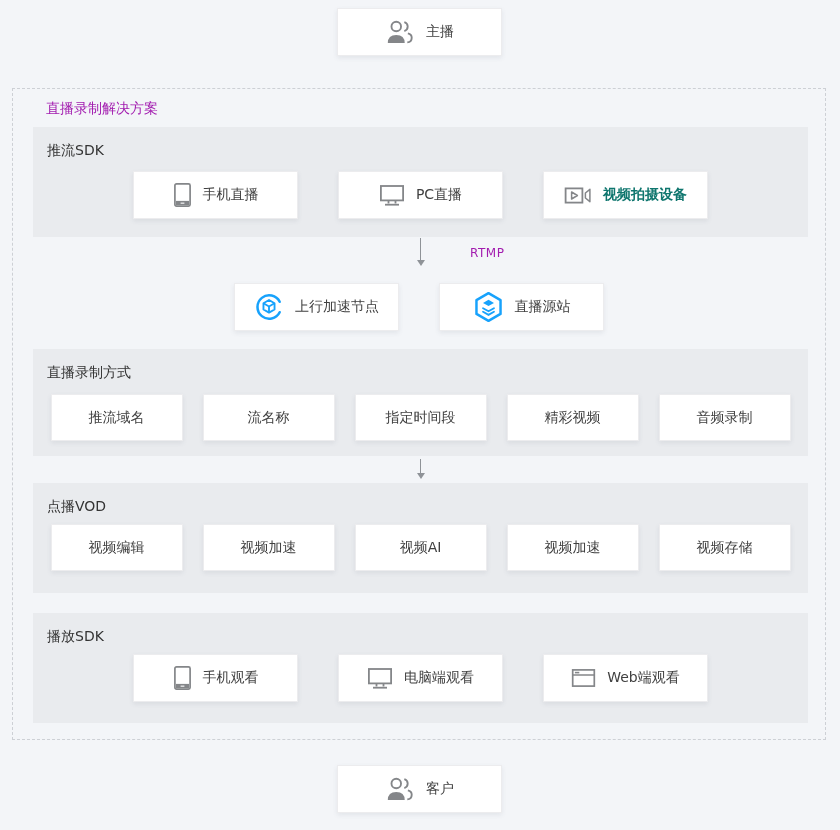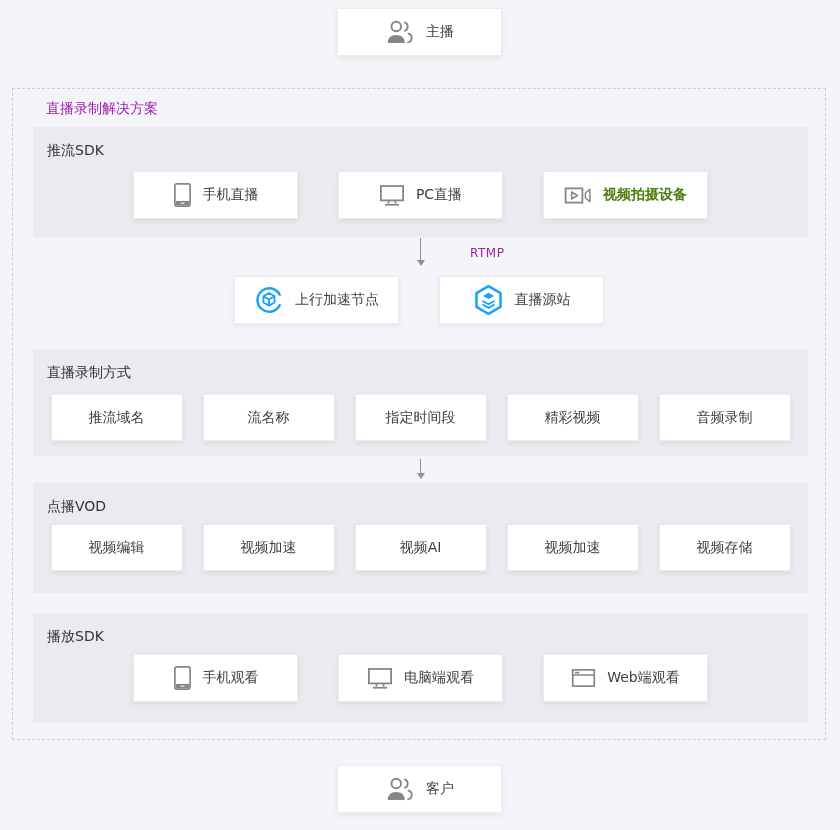--- a/index.html
+++ b/index.html
@@ -23,21 +23,21 @@
     justify-content: center;
     background: #ffffff;
     border: 1px solid #ececee;
     box-shadow: 0 2px 5px rgba(55, 65, 85, 0.09);
     font-size: 14px;
     color: #404040;
     white-space: nowrap;
   }
   .node.wide  { width: 165px; height: 48px; gap: 11px; }
   .node.small { width: 132px; height: 47px; }
-  .node .label.bold { font-weight: 600; color: #4d7c0f; }
+  .node .label.bold { font-weight: 600; color: #0f766e; }
   .abs { position: absolute; }
   .icon { display: flex; align-items: center; justify-content: center; }
   
   .solution {
     position: absolute;
     left: 12px; top: 88px;
     width: 814px; height: 652px;
     border: 1px dashed #cdd0d5;
   }
   .solution-title {
@@ -70,21 +70,21 @@
     width: 100%;
     display: flex;
     justify-content: center;
   }
   .row-icons  { top: 44px; gap: 40px; }
   .row-plain  { top: 45px; gap: 20px; }
   .band-vod  .row-plain { top: 41px; }
   .band-play .row-icons { top: 41px; }
   .relay-row {
     position: absolute;
-    left: 0; top: 187px;
+    left: 0; top: 194px;
     width: 100%;
     display: flex;
     justify-content: center;
     gap: 40px;
   }
   
   .varrow {
     position: absolute;
     width: 1px;
     background: #8f9398;

